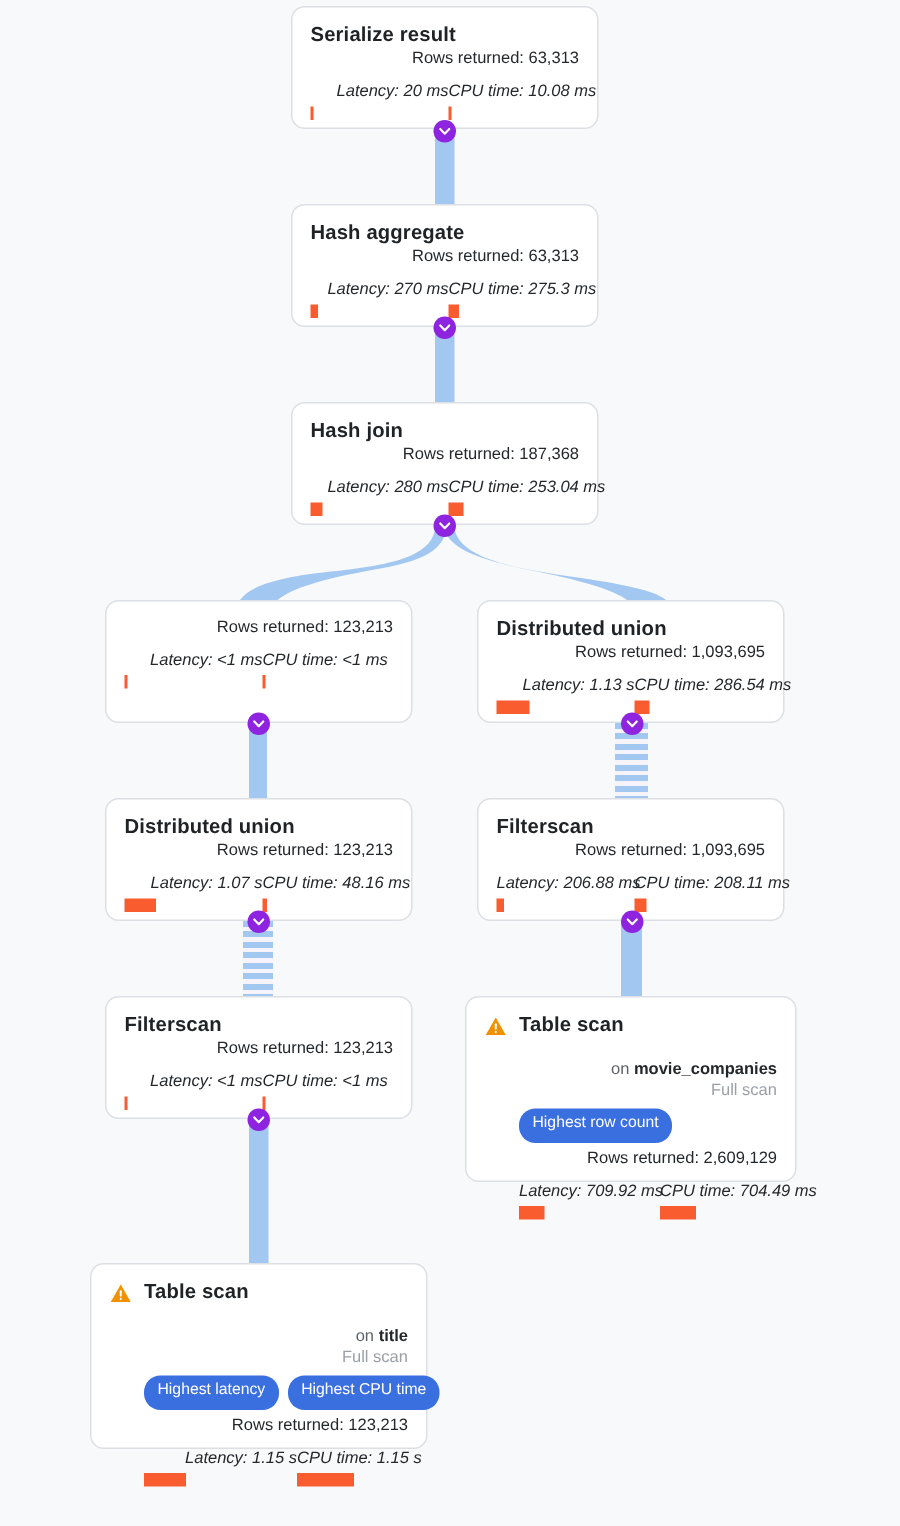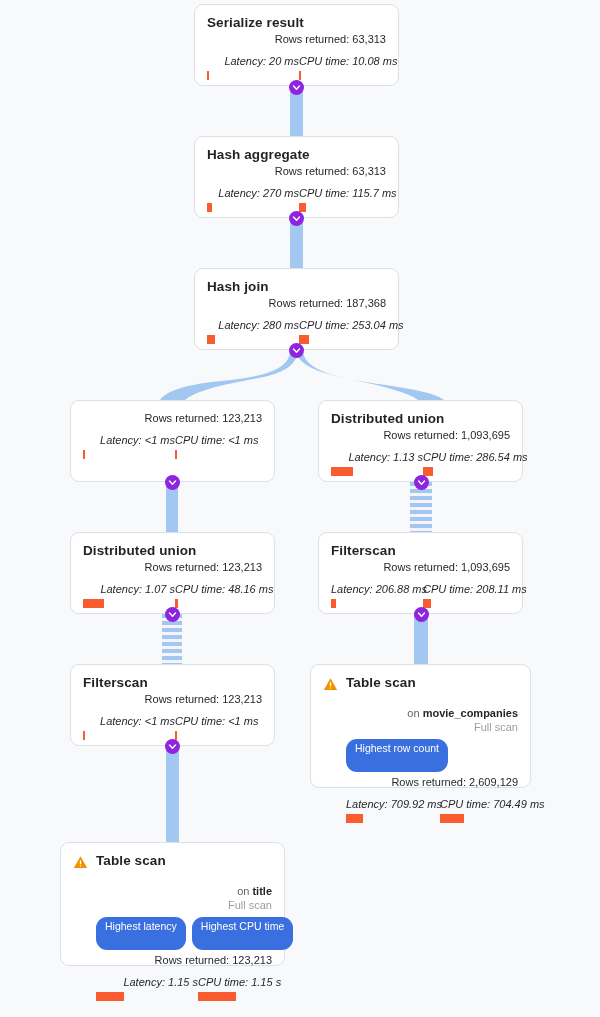--- a/index.html
+++ b/index.html
@@ -78,21 +78,21 @@
   .badges {
     display: flex;
     gap: 6px;
     margin: 5px 0 3px 0;
   }
   .badge {
     background: #3a6fe0;
     color: #ffffff;
     font-size: 10.5px;
     line-height: 14px;
-    padding: 2px 9px 17px 9px;
+    padding: 2px 9px 7px 9px;
     border-radius: 11px;
     white-space: nowrap;
   }
   .rows {
     font-size: 11px;
     color: #25282b;
     line-height: 14px;
     margin-top: 1px;
   }
   .metrics {
@@ -258,21 +258,21 @@
       <div class="metric" style="width:92px;">
         <div class="metric-label">
           <span>Latency:</span>
           <span>270 ms</span>
         </div>
         <div class="metric-bar" style="width:5px;"></div>
       </div>
       <div class="metric">
         <div class="metric-label">
           <span>CPU time:</span>
-          <span>115.7 ms</span>
+          <span>275.3 ms</span>
         </div>
         <div class="metric-bar" style="width:7px;"></div>
       </div>
     </div>
   </div>
 
   <div class="node" style="left:194px; top:268px; width:205px; height:82px;">
     <div class="node-head">
       <div class="node-title">Hash join</div>
     </div>

